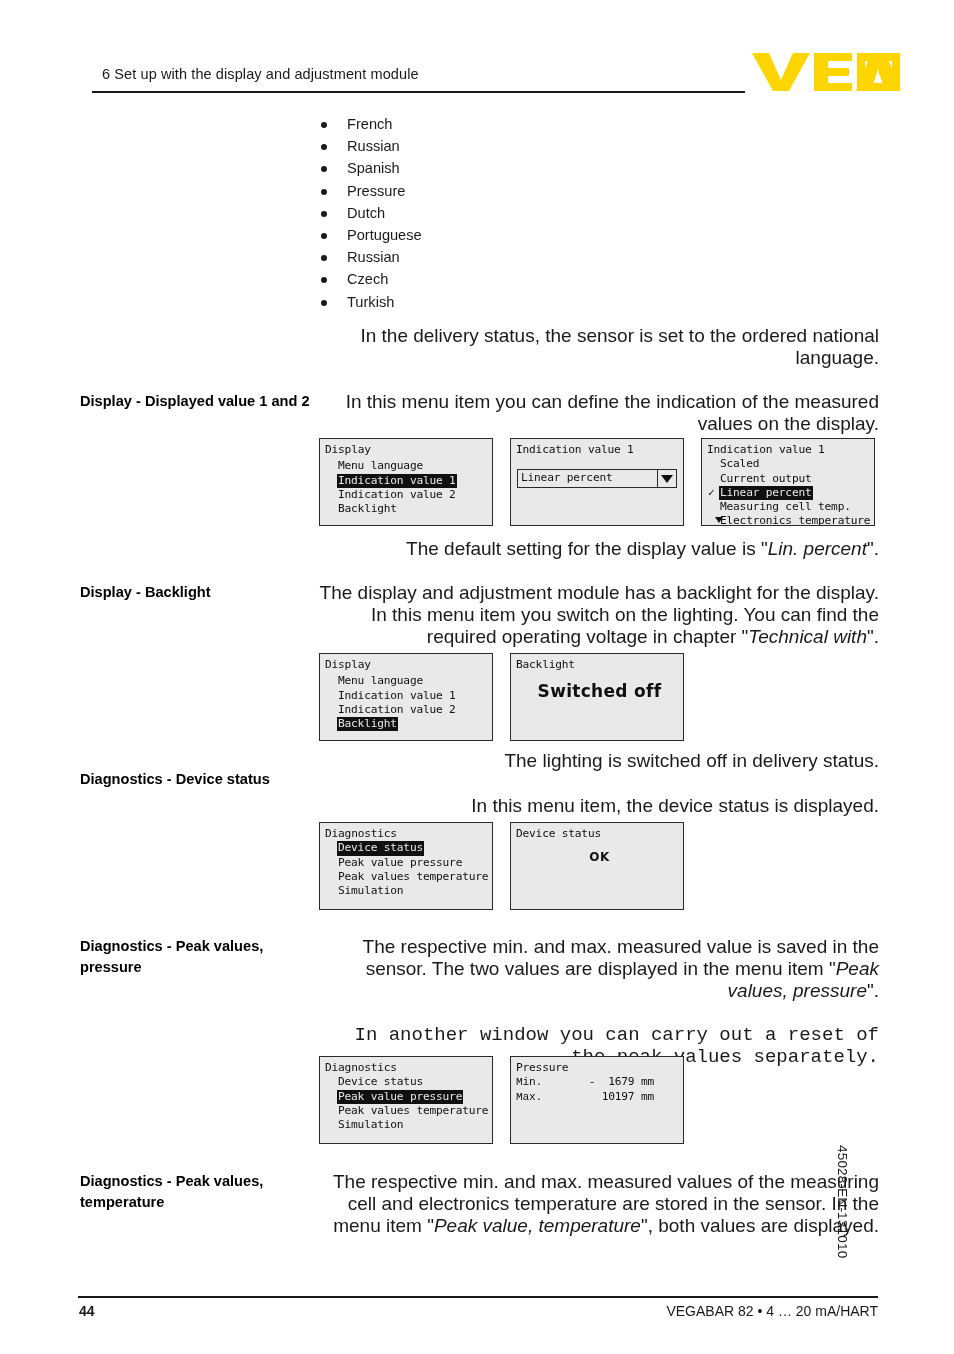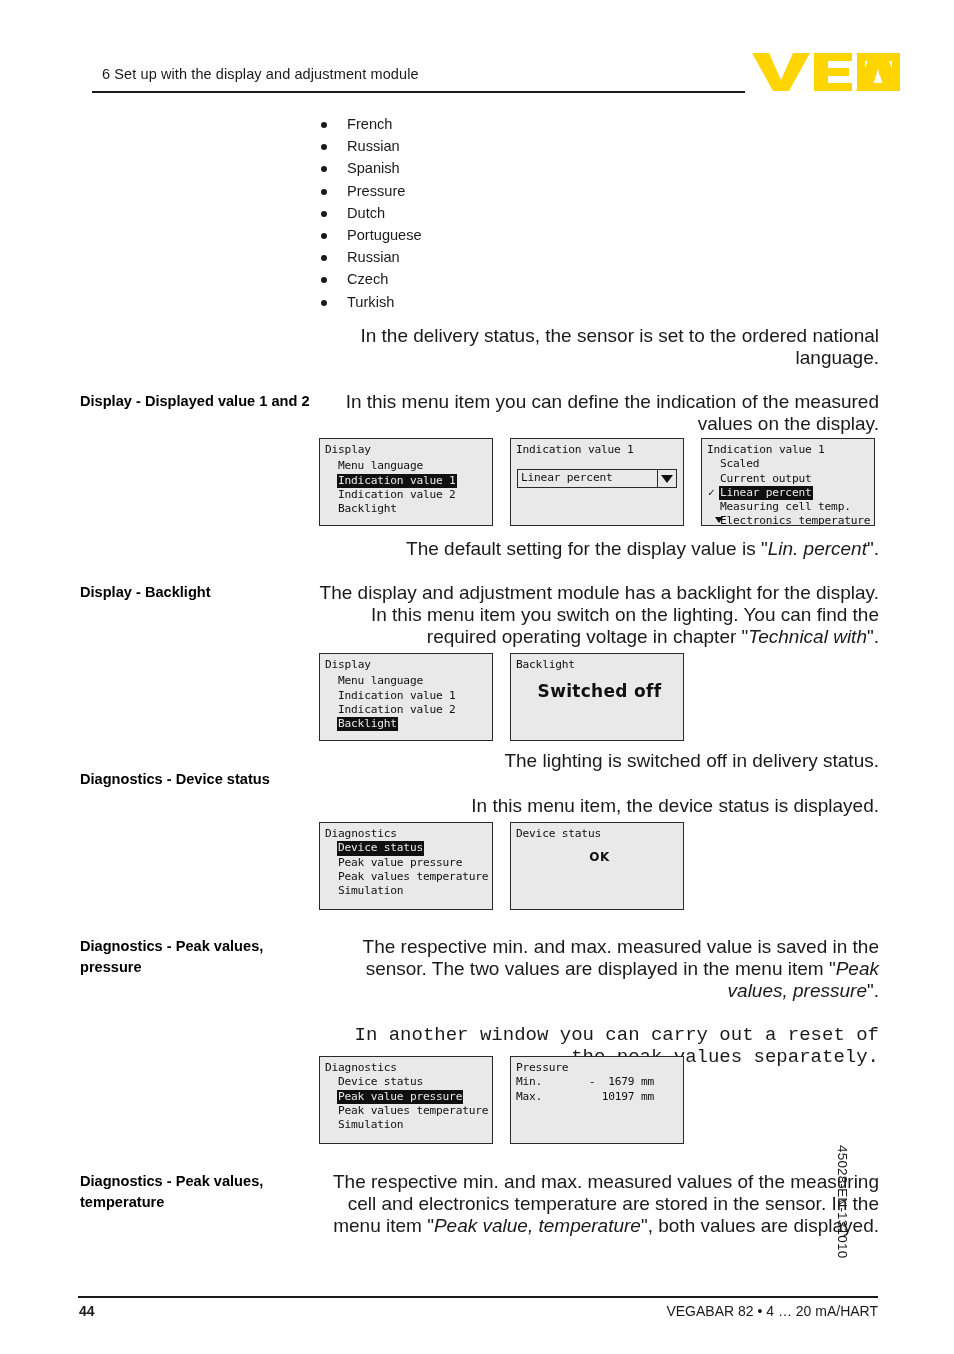--- a/index.html
+++ b/index.html
@@ -209,21 +209,21 @@
     border-right: 4.5px solid transparent;
     border-top: 6px solid #101010;
   }
   
   .lcd-kv {
     position: relative;
     white-space: pre;
     letter-spacing: -0.2px;
     height: 14.3px;
   }
-  .lcd-kv .k { display: inline-block; width: 52px; }
+  .lcd-kv .k { display: inline-block; width: 52px; font-family: Liberation Mono, monospace; }
   .lcd-kv .v { display: inline-block; width: 86px; text-align: right; }
 
   
   .footer-rule {
     position: absolute;
     left: 78px;
     top: 1296px;
     width: 800px;
     height: 2px;
     background: #1a1a1a;

